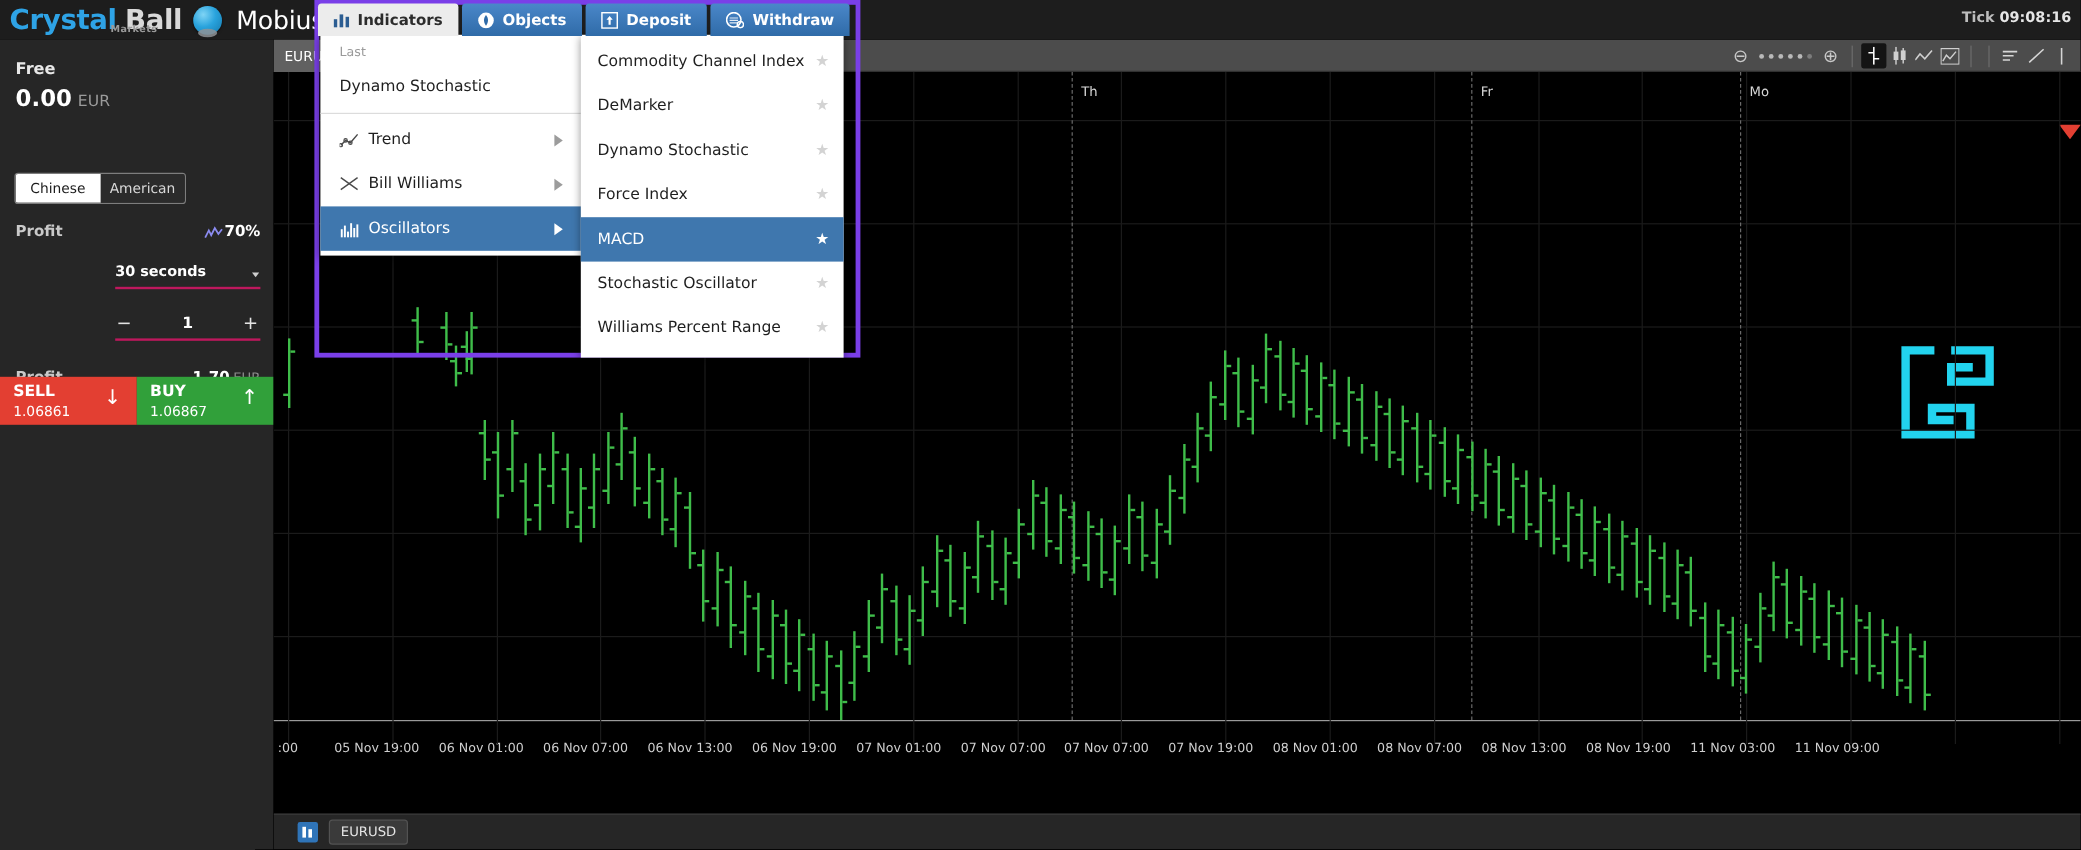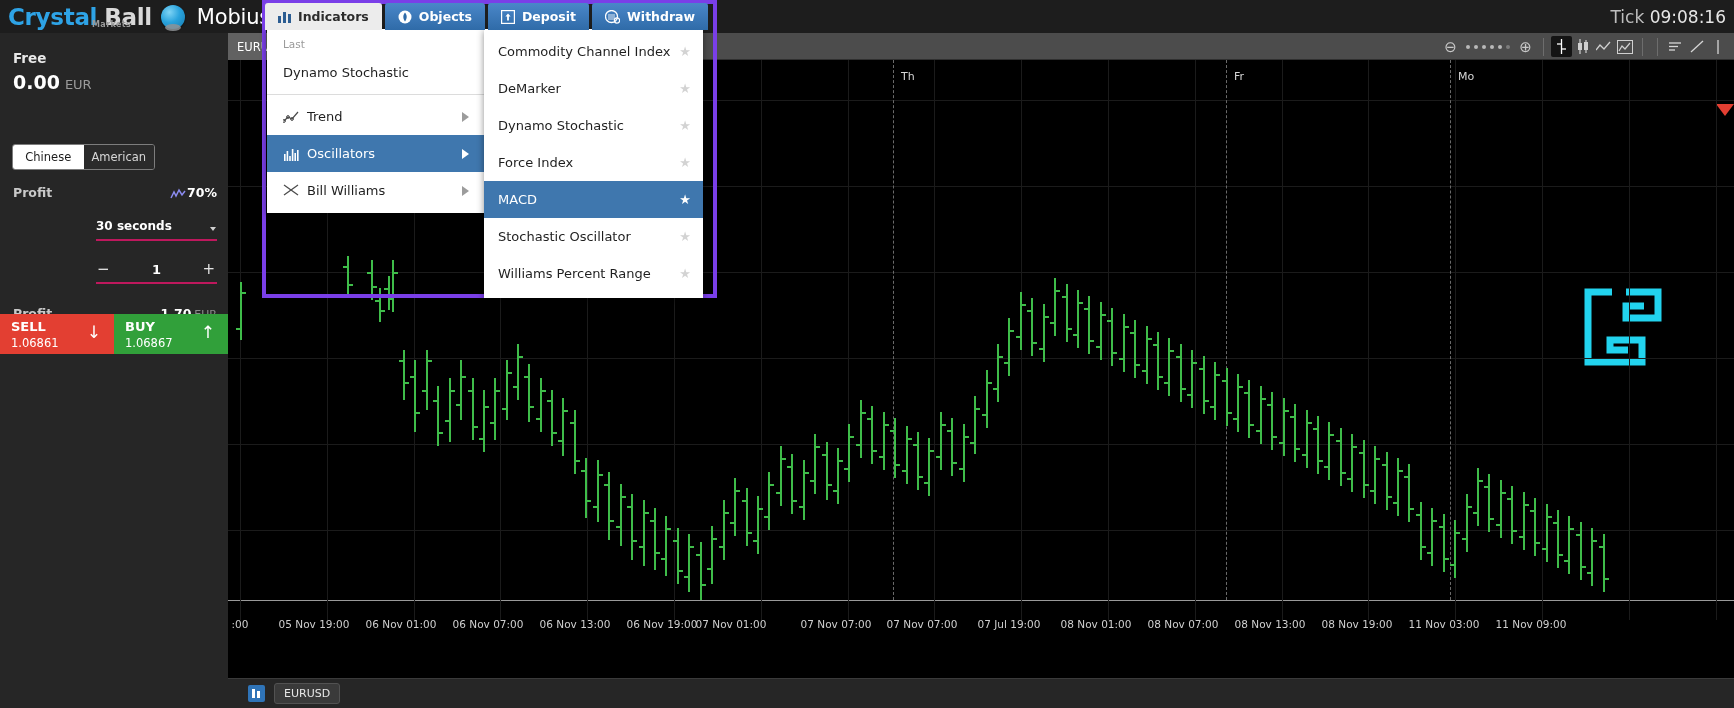--- a/index.html
+++ b/index.html
@@ -14,21 +14,21 @@
   .brand-crystal { font-size:23px; font-weight:bold; color:#2ea3e6; letter-spacing:-0.3px; }
   .brand-ball { font-size:23px; font-weight:bold; color:#d9d9d9; margin-left:7px; letter-spacing:-0.3px; }
   .brand-markets { position:absolute; left:92px; top:20px; font-size:8px; color:#9a9a9a; font-weight:bold; letter-spacing:0.4px; }
   .brand-orb { width:24px; height:24px; border-radius:50%;
       background:radial-gradient(circle at 35% 30%, #7fd4f5 0%, #29a3dd 45%, #1578ac 100%);
       margin-left:9px; margin-top:1px; box-shadow:0 1px 2px rgba(0,0,0,.6); position:relative; }
   .brand-orb:after { content:""; position:absolute; left:4px; bottom:-2px; width:16px; height:7px;
       border-radius:50%; background:#8f9396; opacity:.85; }
   .brand-mobius { font-size:21px; color:#ffffff; margin-left:12px; font-weight:500; letter-spacing:-0.2px; }
 
-  .tick { position:absolute; right:8px; top:7px; font-size:17px; color:#e6e6e6; }
+  .tick { position:absolute; right:8px; top:7px; font-size:12px; color:#e6e6e6;font-weight:bold; }
   .tick .lbl { color:#bdbdbd; }
 
   
   .navtabs { position:absolute; left:265px; top:3px; height:27px; display:flex; gap:3px; z-index:60; }
   .navtab { height:27px; display:flex; align-items:center; gap:7px; padding:0 13px;
       font-size:12.5px; font-weight:bold; color:#ffffff; cursor:pointer;
       background:linear-gradient(#4a87c9,#2f6ba8); border-radius:3px 3px 0 0; }
   .navtab.active { background:#ececec; color:#2c2c2c; }
   .navtab svg { display:block; }
 
@@ -312,24 +312,24 @@
 
     <div class="plot" id="plot">
       <div class="axisline"></div>
       <div class="timelabels" id="timelabels">
           <span style="left: 12px;">:00</span>
           <span style="left: 86px;">05 Nov 19:00</span>
           <span style="left: 173px;">06 Nov 01:00</span>
           <span style="left: 260px;">06 Nov 07:00</span>
           <span style="left: 347px;">06 Nov 13:00</span>
           <span style="left: 434px;">06 Nov 19:00</span>
-          <span style="left: 503px;">07 Nov 01:00</span>
+          <span style="left: 521px;">07 Nov 01:00</span>
           <span style="left: 608px;">07 Nov 07:00</span>
           <span style="left: 694px;">07 Nov 07:00</span>
-          <span style="left: 781px;">07 Jul 19:00</span>
+          <span style="left: 781px;">07 Nov 19:00</span>
           <span style="left: 868px;">08 Nov 01:00</span>
           <span style="left: 955px;">08 Nov 07:00</span>
           <span style="left: 1042px;">08 Nov 13:00</span>
           <span style="left: 1129px;">08 Nov 19:00</span>
           <span style="left: 1216px;">11 Nov 03:00</span>
           <span style="left: 1303px;">11 Nov 09:00</span>
         </div>
       <div class="price-marker"></div>
       <div class="logo-wm">
         <svg width="82" height="78" viewBox="0 0 82 78">
@@ -731,45 +731,45 @@
             <polyline points="1,11 5,7 9,9 15,2" fill="none" stroke="#4a4a4a" stroke-width="1.2"></polyline>
             <circle cx="1" cy="11" r="1.4" fill="none" stroke="#4a4a4a"></circle>
             <circle cx="5" cy="7" r="1.4" fill="none" stroke="#4a4a4a"></circle>
             <circle cx="9" cy="9" r="1.4" fill="none" stroke="#4a4a4a"></circle>
           </svg>
       </span>
       <span class="m-tx">Trend</span>
       <span class="arr"></span>
     </div>
 
+    <div class="m-item">
+      <span class="m-ic">
+        <svg width="17" height="13" viewBox="0 0 17 13">
+            <line x1="1" y1="1" x2="15" y2="11" stroke="#4a4a4a" stroke-width="1.2"></line>
+            <line x1="1" y1="11" x2="15" y2="1" stroke="#4a4a4a" stroke-width="1.2"></line>
+          </svg>
+      </span>
+      <span class="m-tx">Bill Williams</span>
+      <span class="arr"></span>
+    </div>
+
     <div class="m-item sel">
       <span class="m-ic">
         <svg width="17" height="14" viewBox="0 0 17 14">
             <rect x="1" y="7" width="1.6" height="7" fill="#ffffff"></rect>
             <rect x="3.6" y="4" width="1.6" height="10" fill="#ffffff"></rect>
             <rect x="6.2" y="9" width="1.6" height="5" fill="#ffffff"></rect>
             <rect x="8.8" y="2" width="1.6" height="12" fill="#ffffff"></rect>
             <rect x="11.4" y="6" width="1.6" height="8" fill="#ffffff"></rect>
             <rect x="14" y="3" width="1.6" height="11" fill="#ffffff"></rect>
           </svg>
       </span>
       <span class="m-tx">Oscillators</span>
       <span class="arr"></span>
     </div>
-
-    <div class="m-item">
-      <span class="m-ic">
-        <svg width="17" height="13" viewBox="0 0 17 13">
-            <line x1="1" y1="1" x2="15" y2="11" stroke="#4a4a4a" stroke-width="1.2"></line>
-            <line x1="1" y1="11" x2="15" y2="1" stroke="#4a4a4a" stroke-width="1.2"></line>
-          </svg>
-      </span>
-      <span class="m-tx">Bill Williams</span>
-      <span class="arr"></span>
-    </div>
   </div>
 
   <div class="menu2">
     <div class="m2-item">
       <span class="m2-tx">Commodity Channel Index</span>
       <span class="star">★</span>
     </div>
     <div class="m2-item">
       <span class="m2-tx">DeMarker</span>
       <span class="star">★</span>

